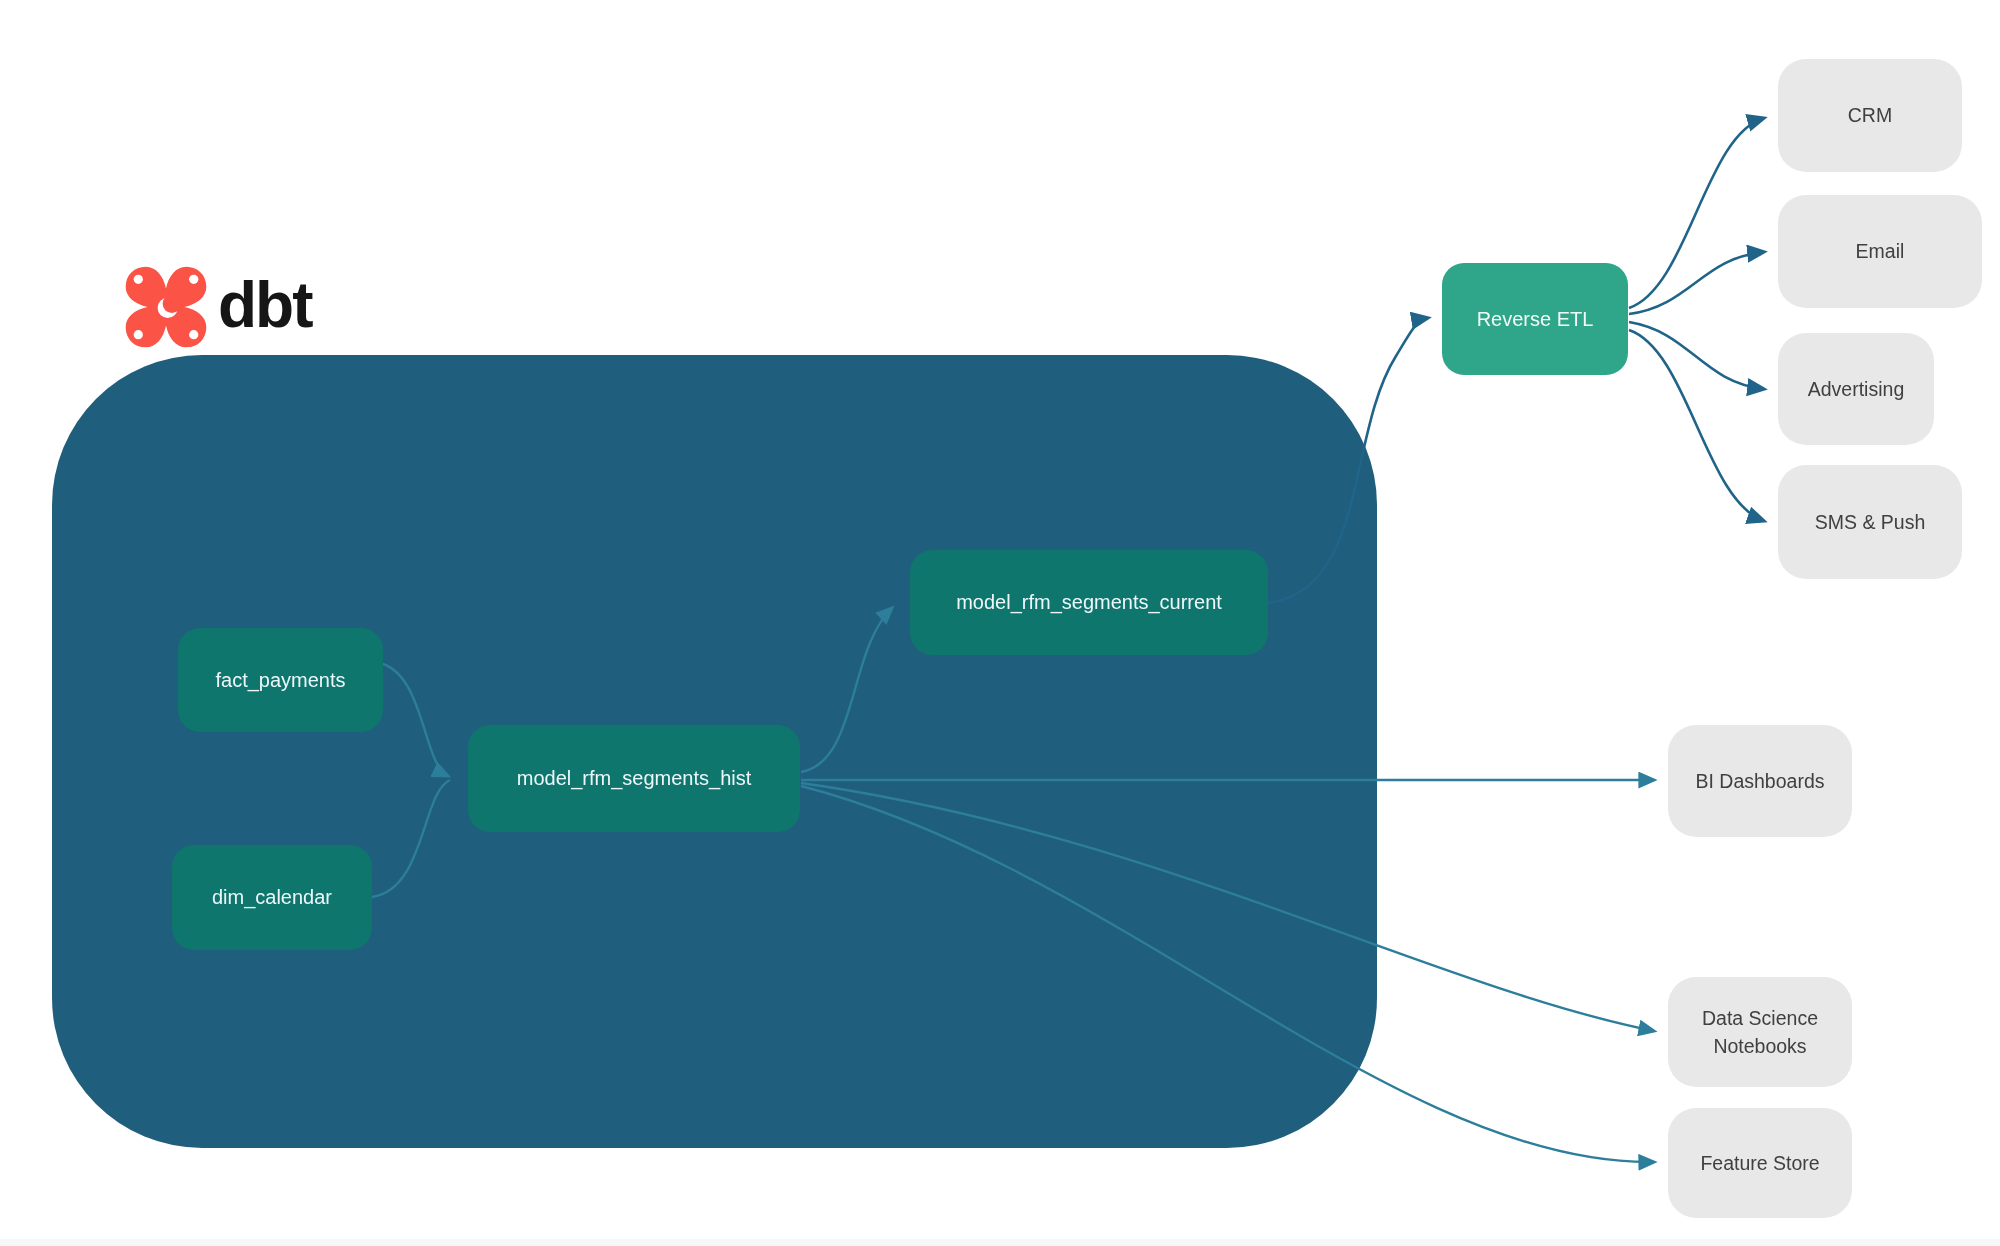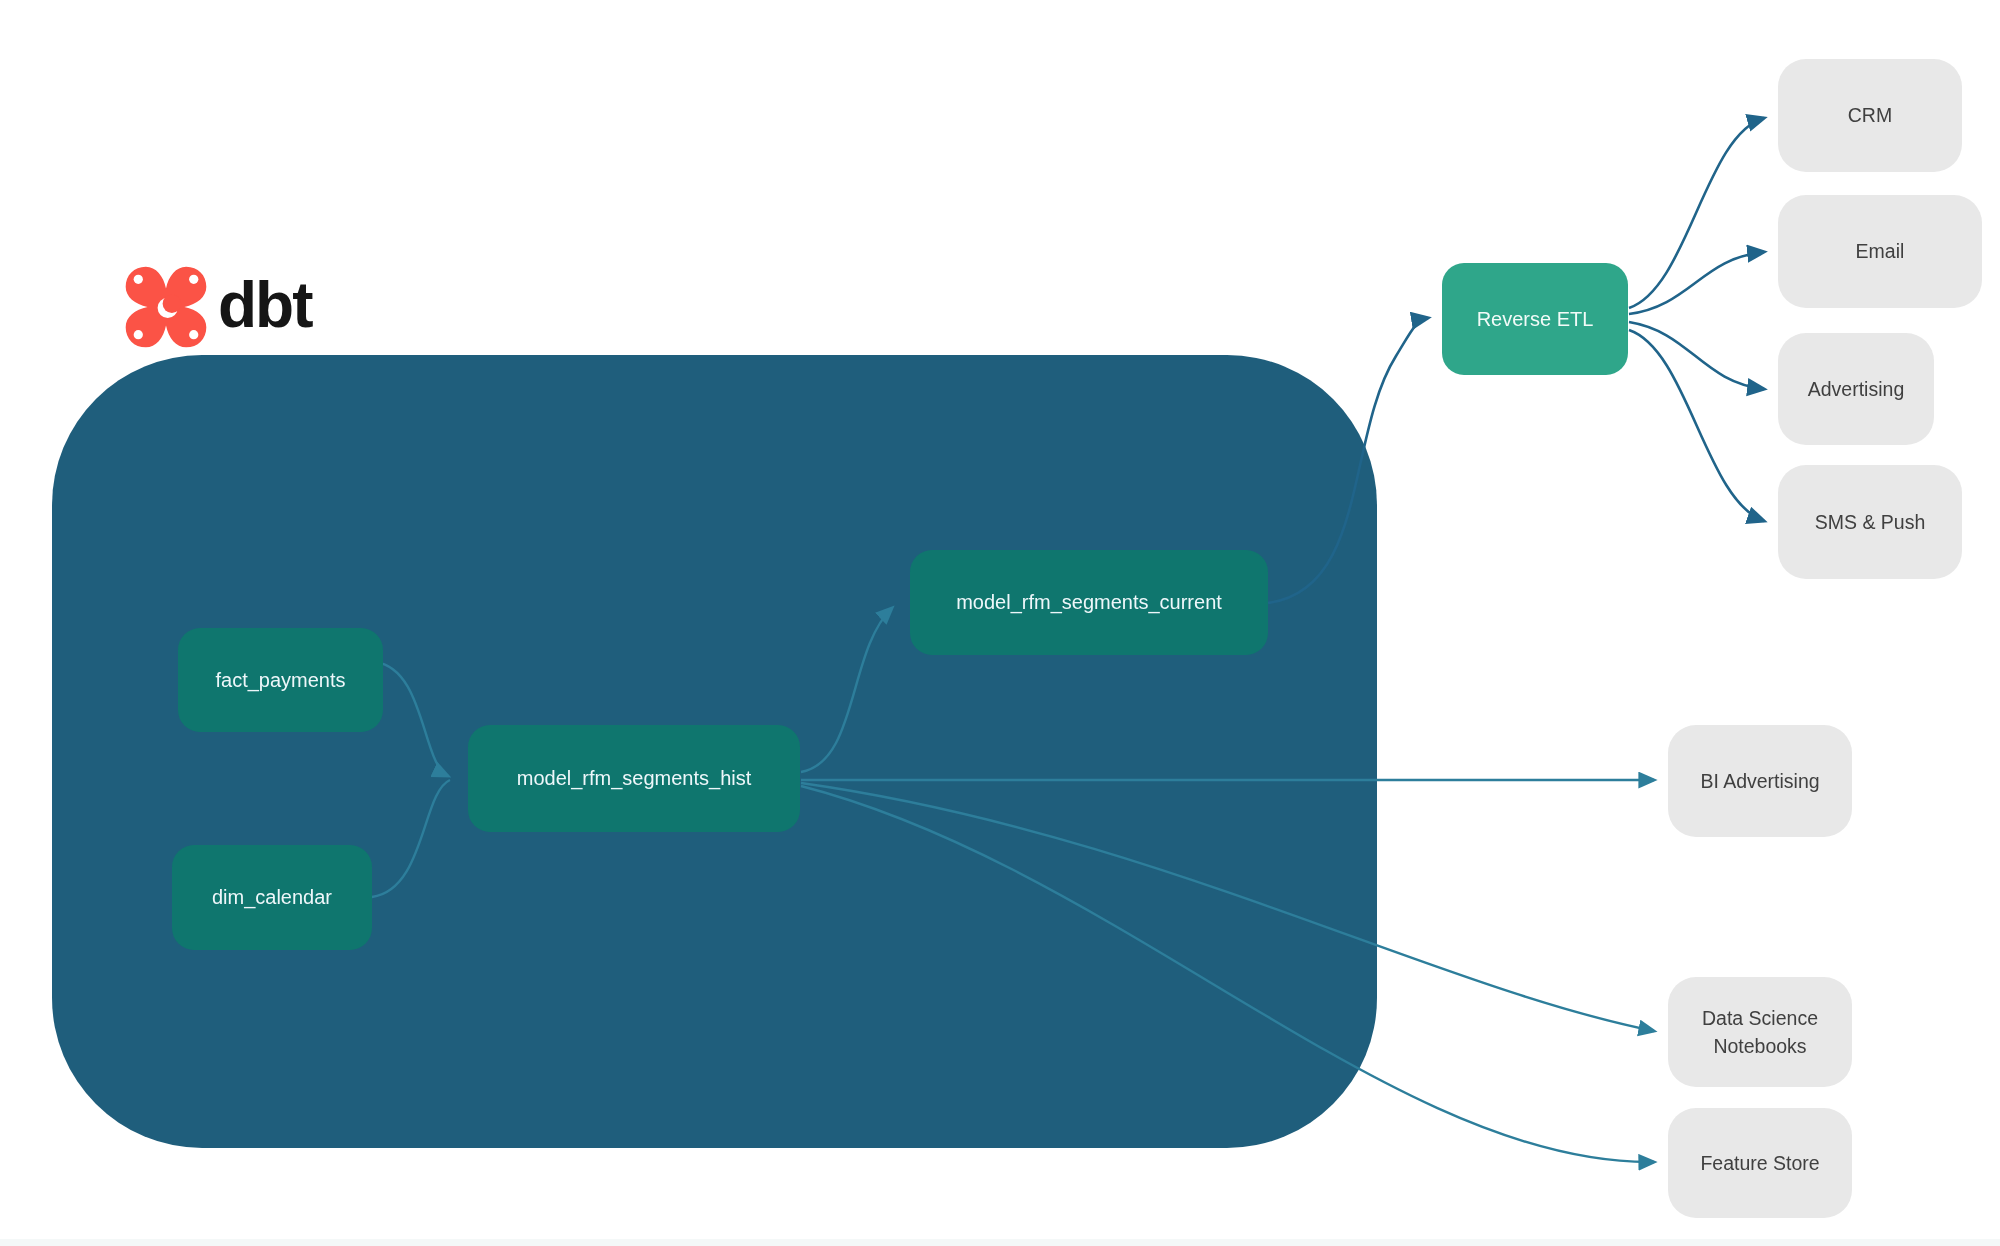--- a/index.html
+++ b/index.html
@@ -110,21 +110,21 @@
 
   <div class="node dest" style="left:1778px;top:333px;width:156px;height:112px;align-items:center;">
     <span>Advertising</span>
   </div>
 
   <div class="node dest" style="left:1778px;top:465px;width:184px;height:114px;">
     <span>SMS &amp; Push</span>
   </div>
 
   <div class="node dest" style="left:1668px;top:725px;width:184px;height:112px;">
-    <span>BI Advertising</span>
+    <span>BI Dashboards</span>
   </div>
 
   <div class="node dest" style="left:1668px;top:977px;width:184px;height:110px;">
     <span>Data Science Notebooks</span>
   </div>
 
   <div class="node dest" style="left:1668px;top:1108px;width:184px;height:110px;">
     <span>Feature Store</span>
   </div>
 

